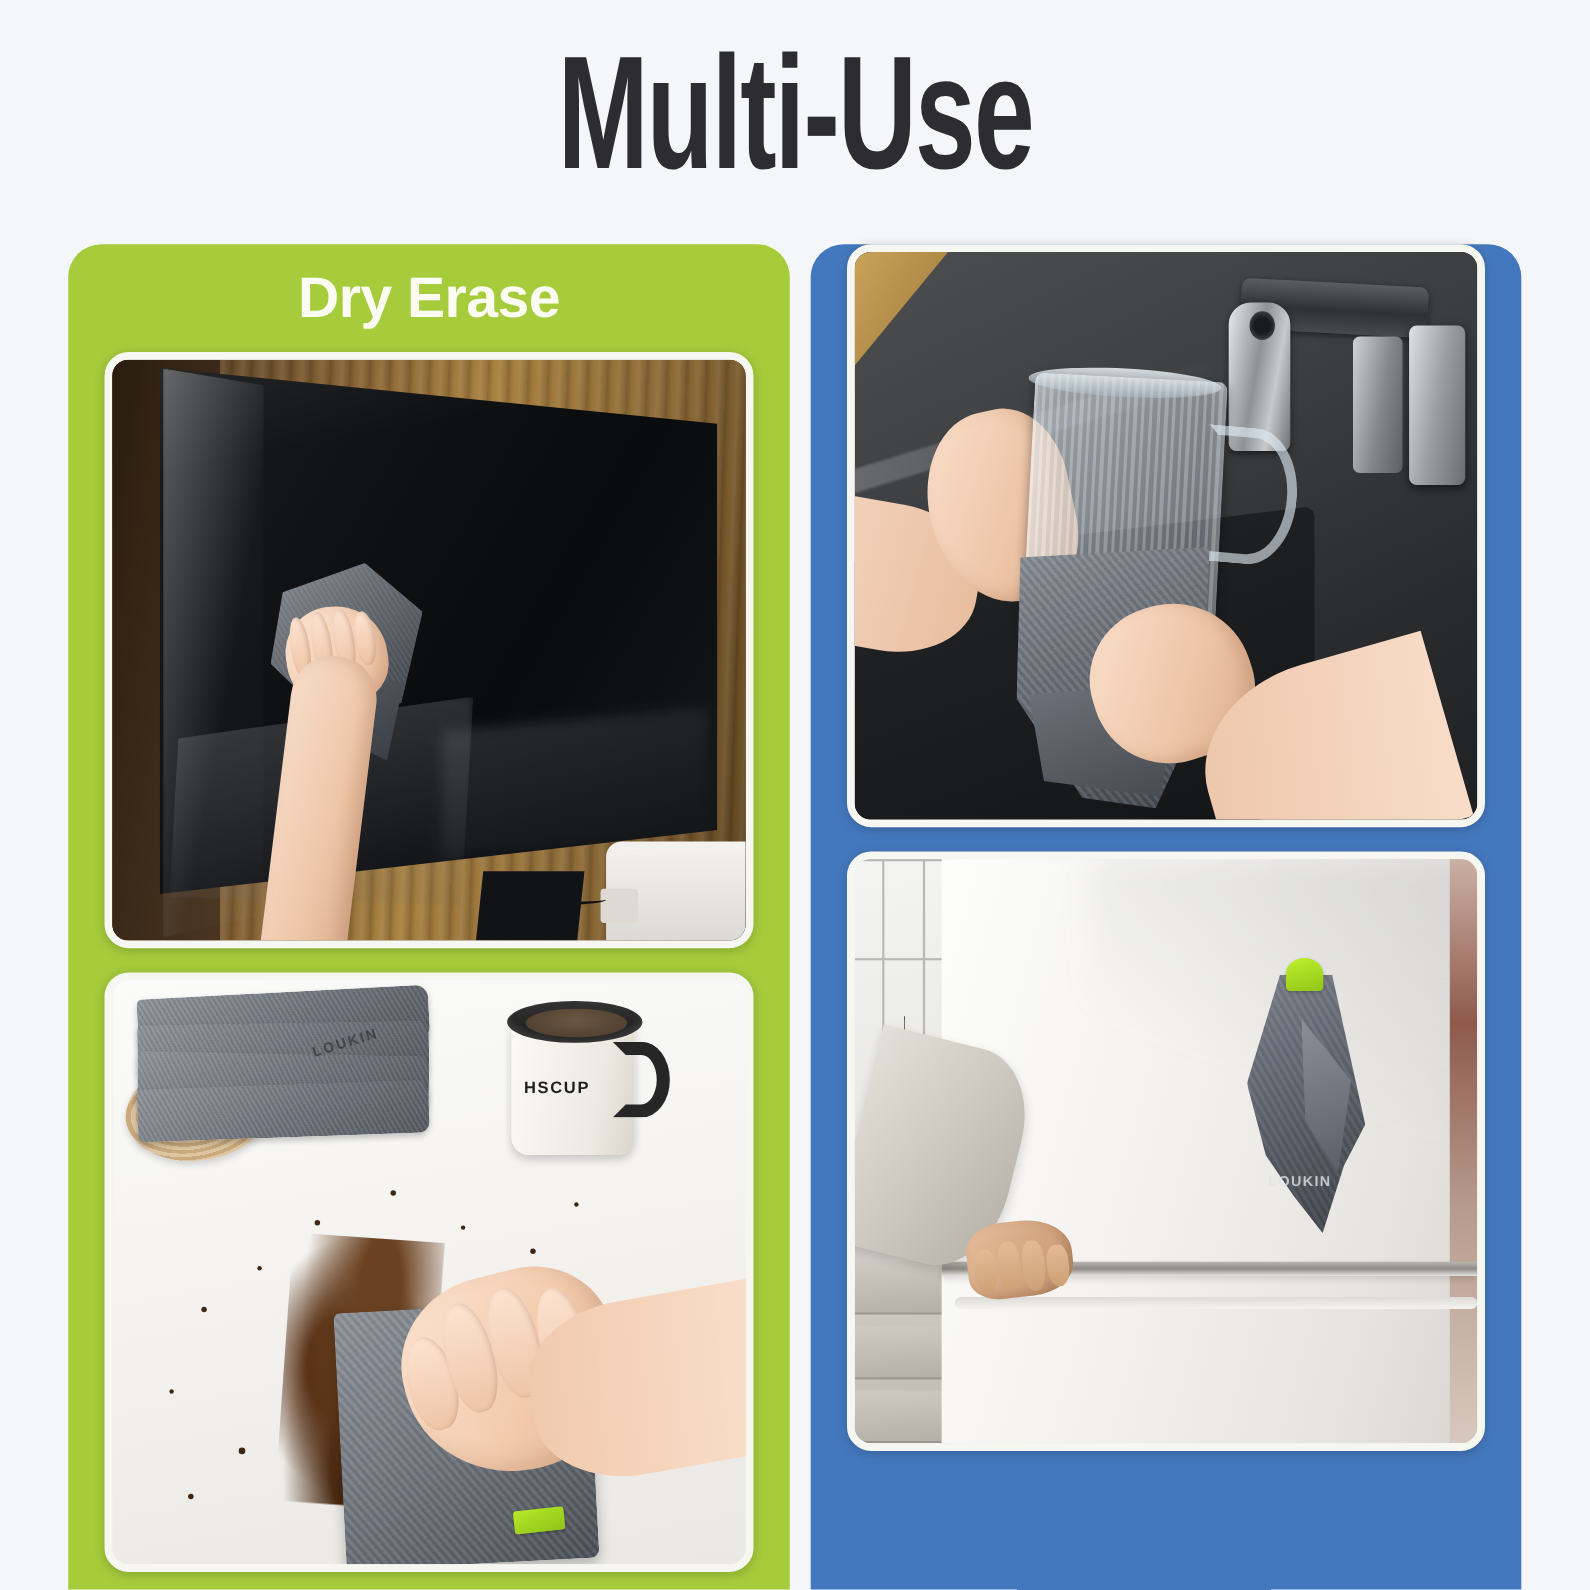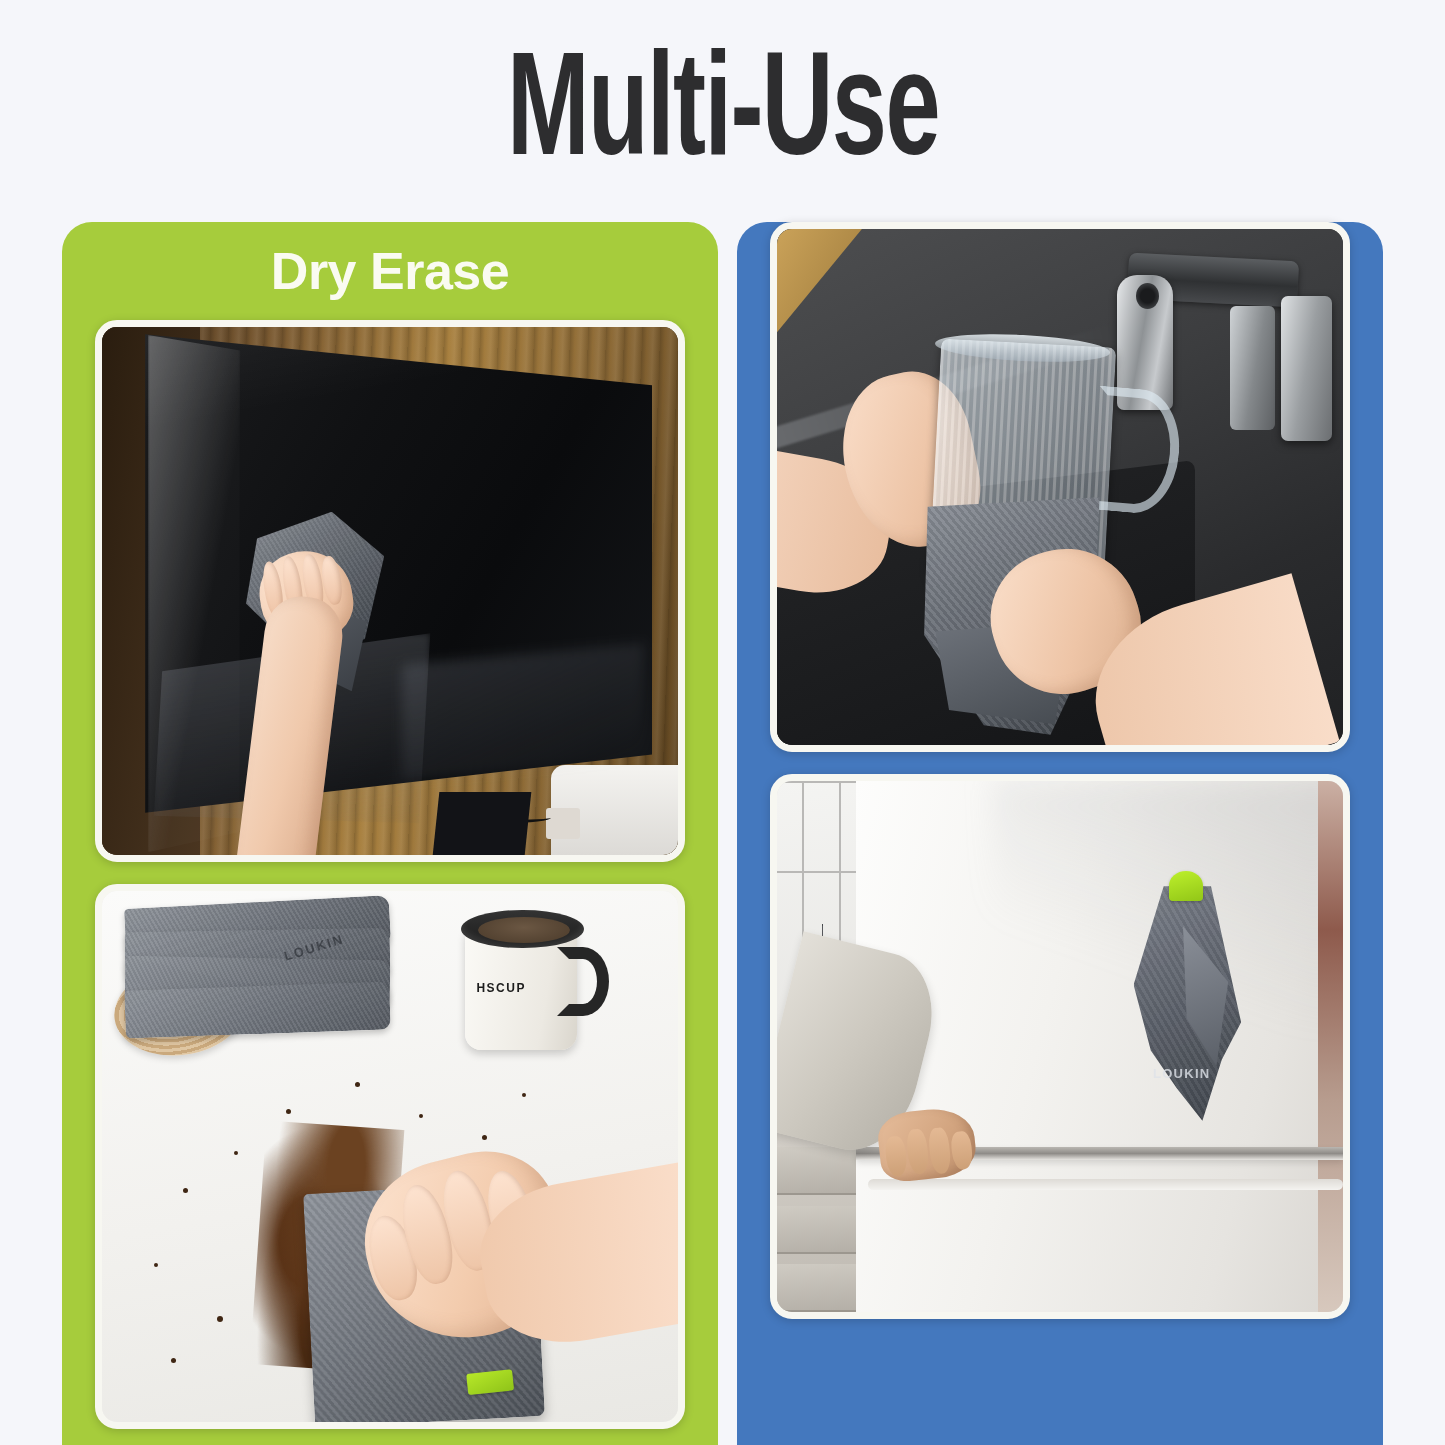--- a/index.html
+++ b/index.html
@@ -220,21 +220,21 @@
     border-radius:50%;
   }
   .mug-handle{
     position:absolute; right:0; top:28%; width:36%; height:48%;
     border:12px solid #262626;
     border-left-color:transparent;
     border-radius:0 60% 60% 0;
   }
   .mug-label{
     position:absolute; left:8%; top:52%;
-    font-size:12px; font-weight:bold; letter-spacing:1.5px;
+    font-size:15px; font-weight:bold; letter-spacing:1.5px;
     color:#1d1d1d;
   }
   .grounds{
     position:absolute; left:27%; top:44%; width:24%; height:46%;
     background:
       radial-gradient(ellipse at 60% 18%, #6b4221 0 16%, rgba(107,66,33,0) 60%),
       radial-gradient(ellipse at 38% 48%, #5a3317 0 26%, rgba(90,51,23,0) 64%),
       radial-gradient(ellipse at 52% 78%, #4a2a12 0 24%, rgba(74,42,18,0) 66%);
     filter:blur(.6px);
     transform:rotate(4deg);

